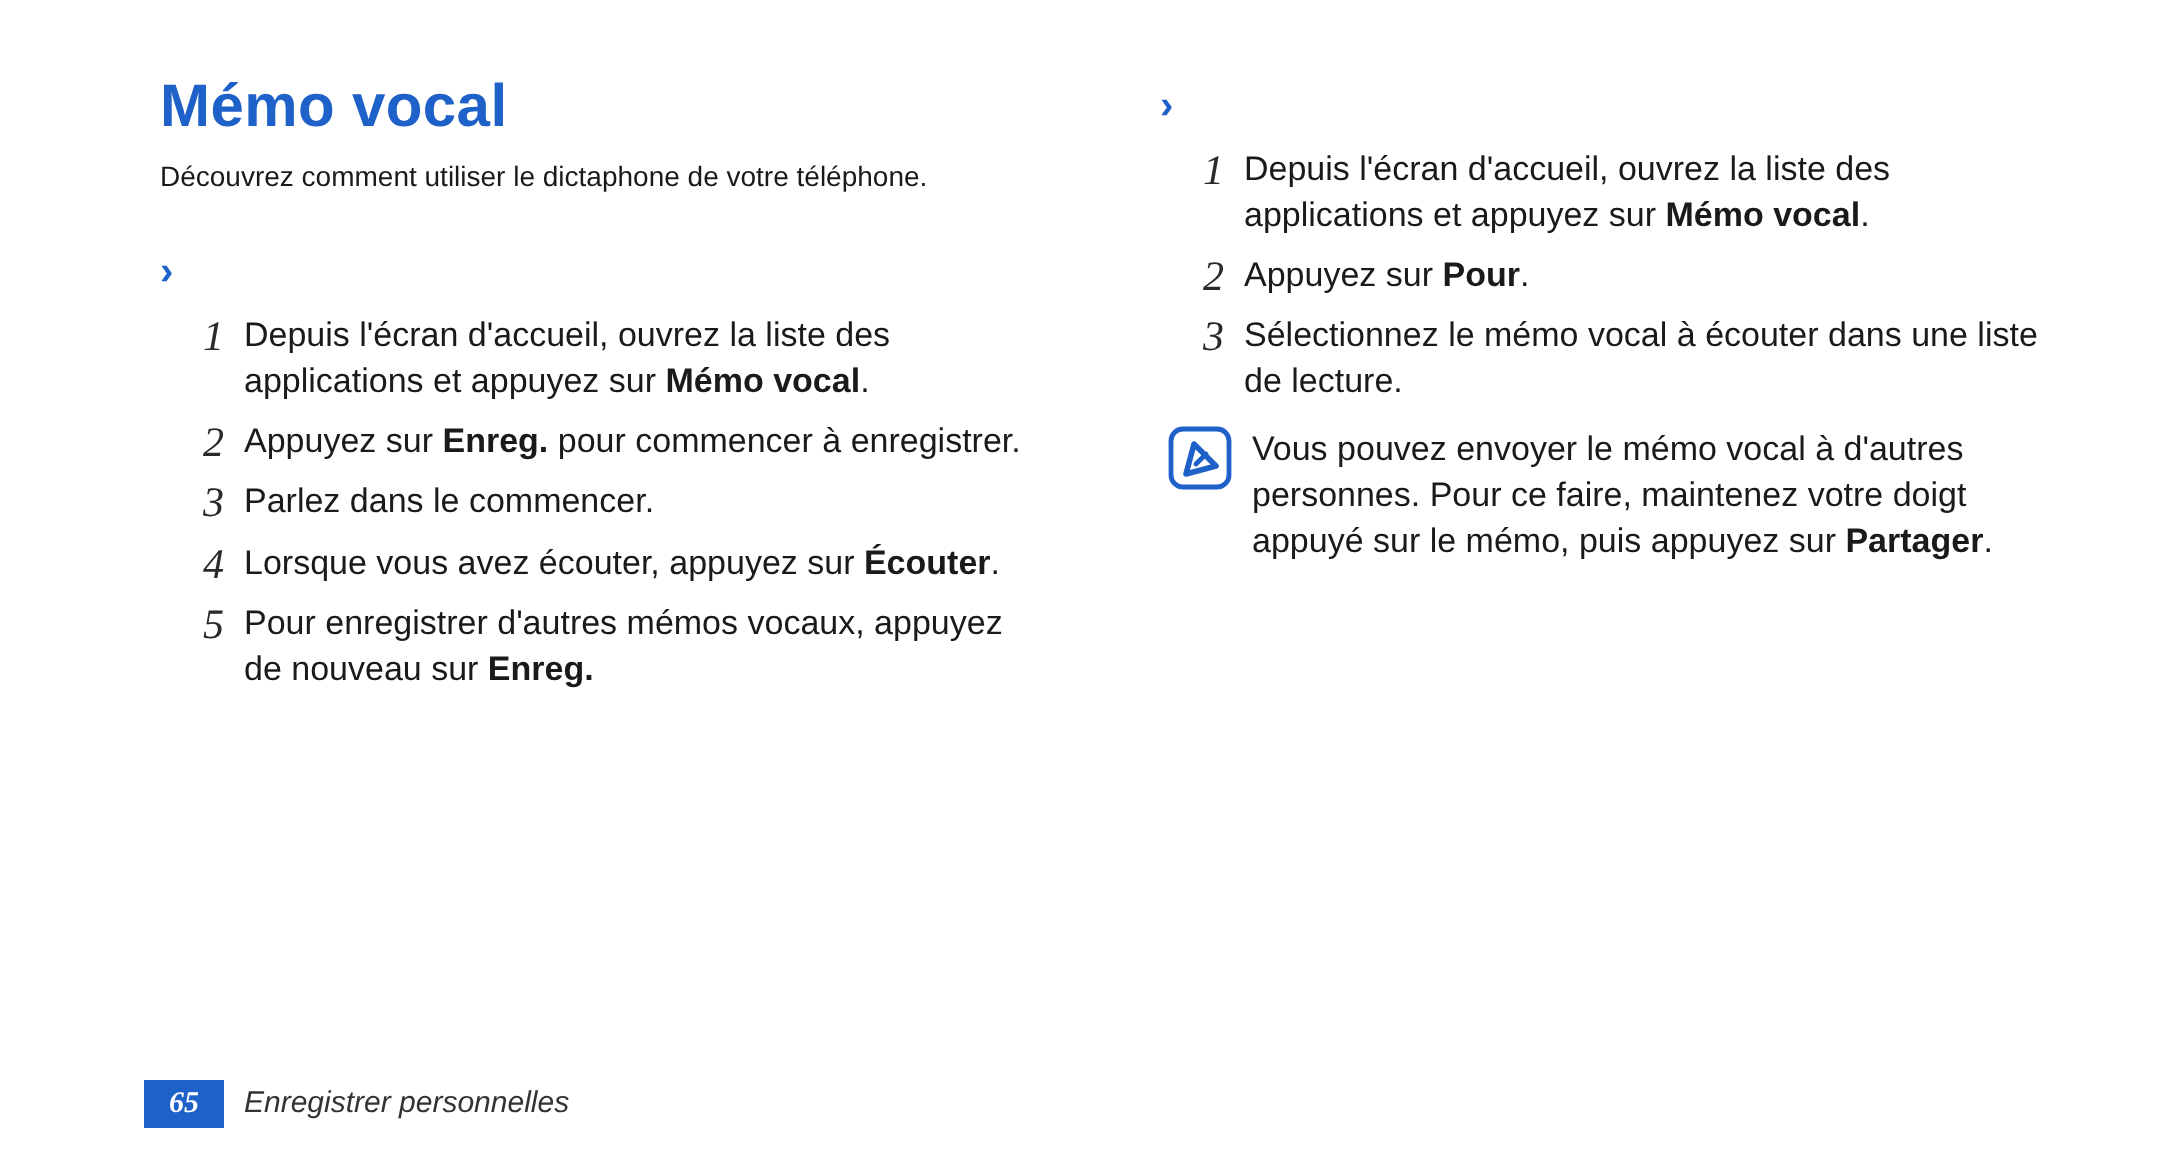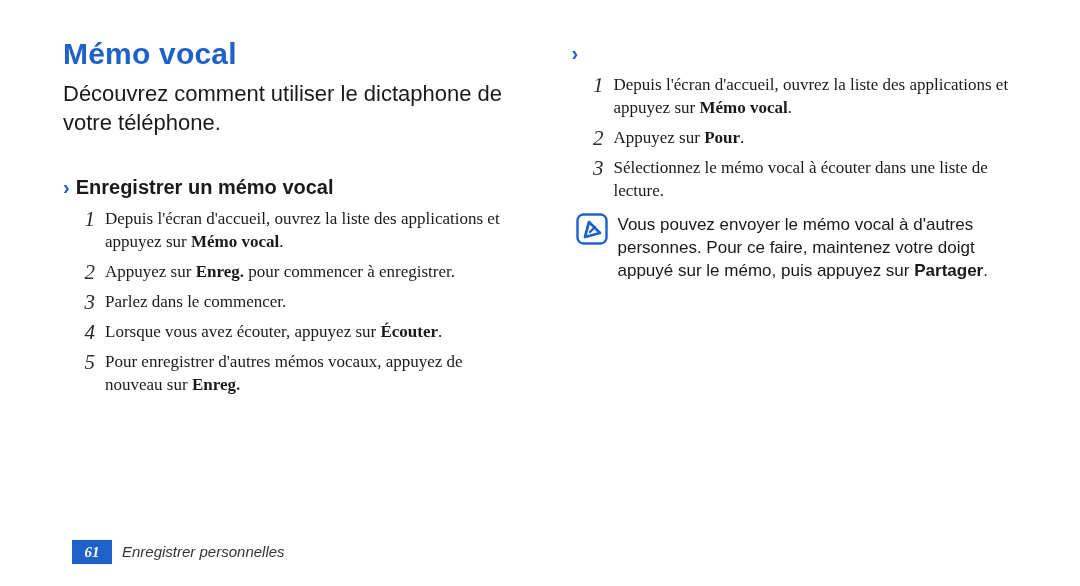--- a/index.html
+++ b/index.html
@@ -9,42 +9,42 @@
     height: 586px;
     font-family: "Segoe UI", "Helvetica Neue", Arial, sans-serif;
     color: #1a1a1a;
     background: #fff;
     font-size: 17px;
     line-height: 1.35;
   }
   .page {
     display: flex;
     flex-direction: row;
-    padding: 34px 56px 0 63px;
+    padding: 34px 56px 0 80px;
     box-sizing: border-box;
     height: 100%;
     position: relative;
   }
   .col {
     flex: 1;
     box-sizing: border-box;
   }
   .col.left { padding-right: 28px; }
   .col.right { padding-left: 28px; }
 
   .title-h1 {
     color: #1e61c8;
     font-size: 30px;
     font-weight: 600;
     margin: 0 0 4px 0;
     letter-spacing: 0.2px;
   }
   .intro {
-    margin: 0 0 36px 0;
-    font-size: 22px;
+    margin: 0 0 26px 0;
+    font-size: 14px;
   }
 
   .subhead {
     display: flex;
     align-items: center;
     font-weight: 700;
     font-size: 20px;
     margin: 6px 0 6px 0;
     color: #1a1a1a;
   }
@@ -71,21 +71,20 @@
     width: 22px;
     flex-shrink: 0;
     text-align: right;
     margin-right: 10px;
     color: #2a2a2a;
     line-height: 1.15;
   }
   .step .text {
     flex: 1;
     padding-top: 1px;
-    font-family: Liberation Serif, serif;
   }
   .step .text .bold { font-weight: 700; }
 
   .note {
     display: flex;
     flex-direction: row;
     margin: 10px 0 0 4px;
   }
   .note .icon {
     width: 32px;
@@ -128,21 +127,20 @@
 <div class="page">
 
   <div class="col left">
 
     <h1 class="title-h1">Mémo vocal</h1>
 
     <p class="intro">Découvrez comment utiliser le dictaphone de votre téléphone.</p>
 
     <div class="subhead">
       <span class="chev">›</span>
-      <span>Enregistrer un mémo vocal</span>
     </div>
 
     <ul class="steps">
       <li class="step">
         <span class="num">1</span>
         <span class="text">
           <span>Depuis l'écran d'accueil, ouvrez la liste des applications et appuyez sur </span><span class="bold">Mémo vocal</span><span>.</span>
         </span>
       </li>
       <li class="step">
@@ -209,17 +207,17 @@
         </svg>
       </span>
       <span class="text">
         <span>Vous pouvez envoyer le mémo vocal à d'autres personnes. Pour ce faire, maintenez votre doigt appuyé sur le mémo, puis appuyez sur </span><span class="bold">Partager</span><span>.</span>
       </span>
     </div>
 
   </div>
 
   <div class="footer">
-    <span class="page-num">61</span>
+    <span class="page-num">65</span>
     <span class="footer-text">Enregistrer personnelles</span>
   </div>
 
 </div>
 
 </body></html>

